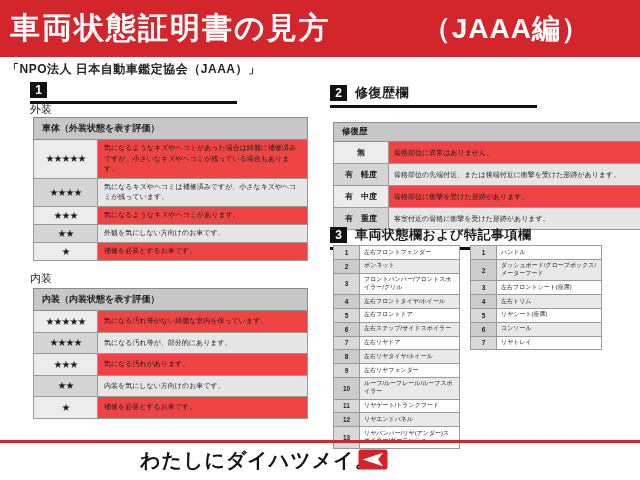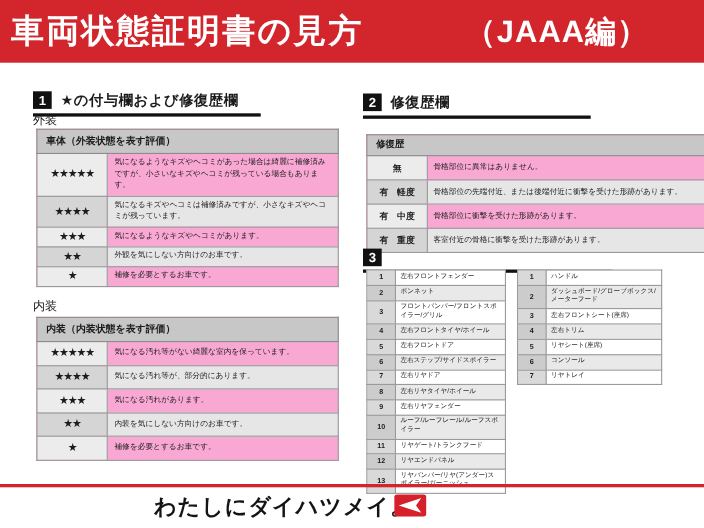--- a/index.html
+++ b/index.html
@@ -23,21 +23,21 @@
   #sec1 { left:30px; top:82px;  width:207px; }
   #sec2 { left:330px; top:84px; width:207px; }
   #sec3 { left:330px; top:226px; width:227px; }
 
   .group-label { position:absolute; font-weight:normal; font-size:11px; }
   #ext-label { left:30px; top:102px; }
   #int-label { left:30px; top:271px; }
 
   
   table { border-collapse:collapse; }
-  .rating-table, .repair-table { position:absolute; background:#f9a8d4; }
+  .rating-table, .repair-table { position:absolute; background:#ef4444; }
   .rating-table table, .repair-table table { width:100%; }
   .rating-table th, .repair-table th {
       background:#c7c7c7; font-size:9px; font-weight:bold; text-align:left;
       padding:4px 8px; border:1px solid #8c8c8c; }
   .rating-table td, .repair-table td { border:1px solid #9a9a9a; vertical-align:middle; }
   .rating-table td.label { width:64px; text-align:center; font-weight:bold; font-size:10px;
       letter-spacing:-1px; background:#ececec; padding:3px 2px; }
   .rating-table td.desc { font-size:7px; line-height:1.5; padding:3px 6px; }
   .rating-table tr:nth-of-type(even) td.desc { background:#e6e6e6; }
   .rating-table tr:nth-of-type(even) td.label { background:#d5d5d5; }
@@ -77,24 +77,24 @@
 </head>
 <body>
 
 <div class="page">
 
   <header class="banner">
     <span class="title">車両状態証明書の見方</span>
     <span class="edition">（JAAA編）</span>
   </header>
 
+  <div class="subtitle">「NPO法人 日本自動車鑑定協会（JAAA）」</div>
 
   <div class="sec" id="sec1">
     <span class="badge">1</span>
-    <span class="sec-title">★の付与欄および修復歴欄</span>
   </div>
 
   <div class="group-label" id="ext-label">外装</div>
 
   <div class="rating-table" id="ext-table">
     <table>
       <thead>
         <tr>
           <th colspan="2">車体（外装状態を表す評価）</th>
         </tr>
@@ -200,20 +200,21 @@
           <tr>
             <td class="label">有　重度</td>
             <td class="desc">客室付近の骨格に衝撃を受けた形跡があります。</td>
           </tr>
         </tbody>
     </table>
   </div>
 
   <div class="sec" id="sec3">
     <span class="badge">3</span>
+    <span class="sec-title">車両状態欄および特記事項欄</span>
   </div>
 
   <div class="parts-table" id="parts-ext">
     <table>
       <tbody>
 
           <tr>
             <td class="num">1</td>
             <td class="name">左右フロントフェンダー</td>
           </tr>

